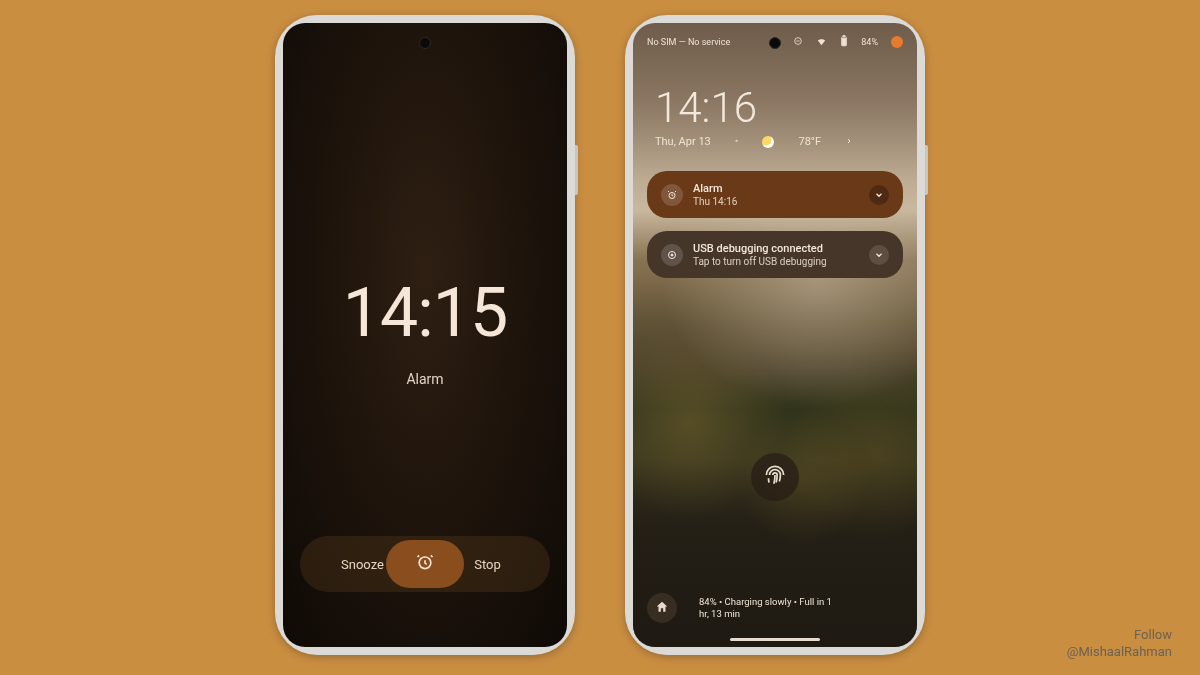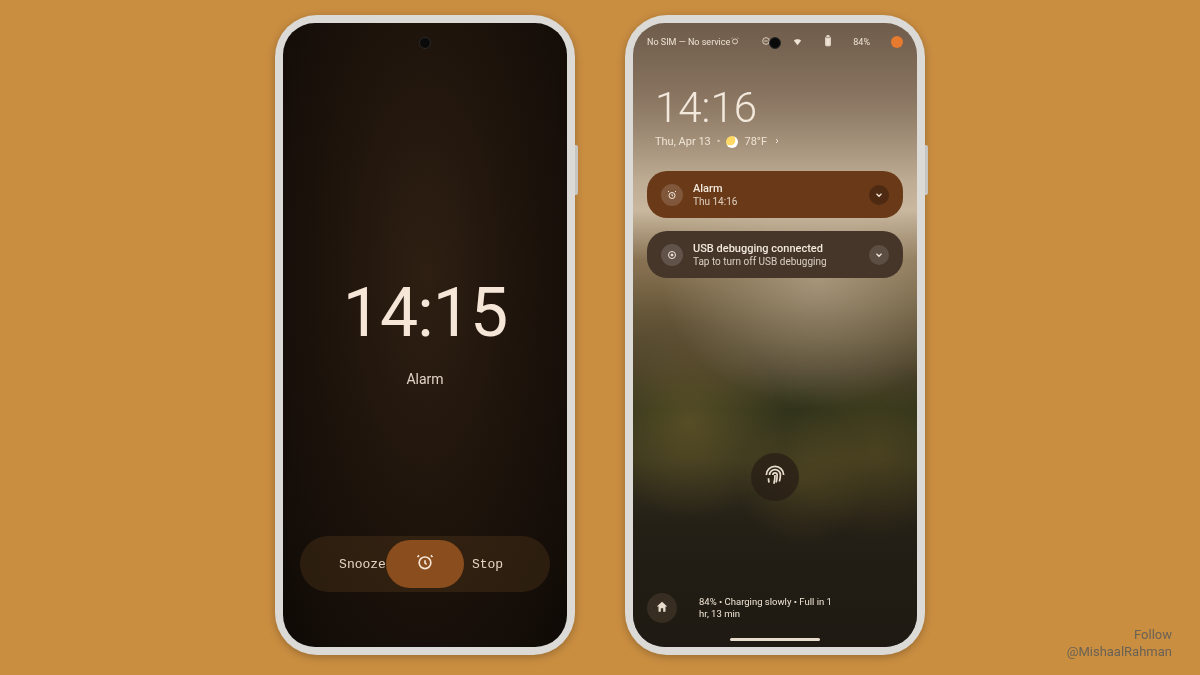--- a/index.html
+++ b/index.html
@@ -32,21 +32,21 @@
     right: -3px;
     top: 130px;
     width: 3px;
     height: 50px;
     background: #c8c6c2;
     border-radius: 0 2px 2px 0;
   }
   .screen {
     width: 100%;
     height: 100%;
-    border-radius: 32px;
+    border-radius: 22px;
     overflow: hidden;
     position: relative;
   }
   .camera {
     position: absolute;
     top: 14px;
     left: 50%;
     transform: translateX(-50%);
     width: 12px;
     height: 12px;
@@ -81,21 +81,20 @@
   .alarm-actions {
     margin-top: auto;
     margin-bottom: 55px;
     width: 250px;
     height: 56px;
     background: rgba(90, 60, 30, 0.35);
     border-radius: 30px;
     display: flex;
     align-items: center;
     position: relative;
-    font-family: Liberation Mono, monospace;
   }
   .alarm-snooze, .alarm-stop {
     flex: 1;
     text-align: center;
     font-size: 13px;
     color: #e6d4c0;
     cursor: pointer;
     z-index: 2;
   }
   .alarm-pill {
@@ -143,39 +142,39 @@
   .status-bar {
     position: absolute;
     top: 8px; left: 14px; right: 14px;
     height: 22px;
     display: flex;
     align-items: center;
     font-size: 9px;
     color: #eee3d4;
   }
   .status-left { flex: 1; }
-  .status-right { display: flex; align-items: center; gap: 21px; justify-content: center; }
+  .status-right { display: flex; align-items: center; gap: 13px; justify-content: center; }
   .status-dot {
     width: 12px; height: 12px; border-radius: 50%;
     background: #e67a2e;
   }
   .lock-clock {
     position: absolute;
     top: 60px; left: 22px;
     font-size: 42px;
     font-weight: 300;
     letter-spacing: 0;
   }
   .lock-date-row {
     position: absolute;
     top: 112px; left: 22px;
     font-size: 11px;
     display: flex;
     align-items: center;
-    gap: 6px;
+    gap: 24px;
     color: #efe4d4;
   }
   .weather-icon {
     width: 12px; height: 12px;
     background: radial-gradient(circle at 35% 35%, #ffd966 0%, #ffd966 45%, #fff 50%, #fff 100%);
     border-radius: 50%;
   }
   .dot-sep { opacity: 0.7; }
 
   .notif {

